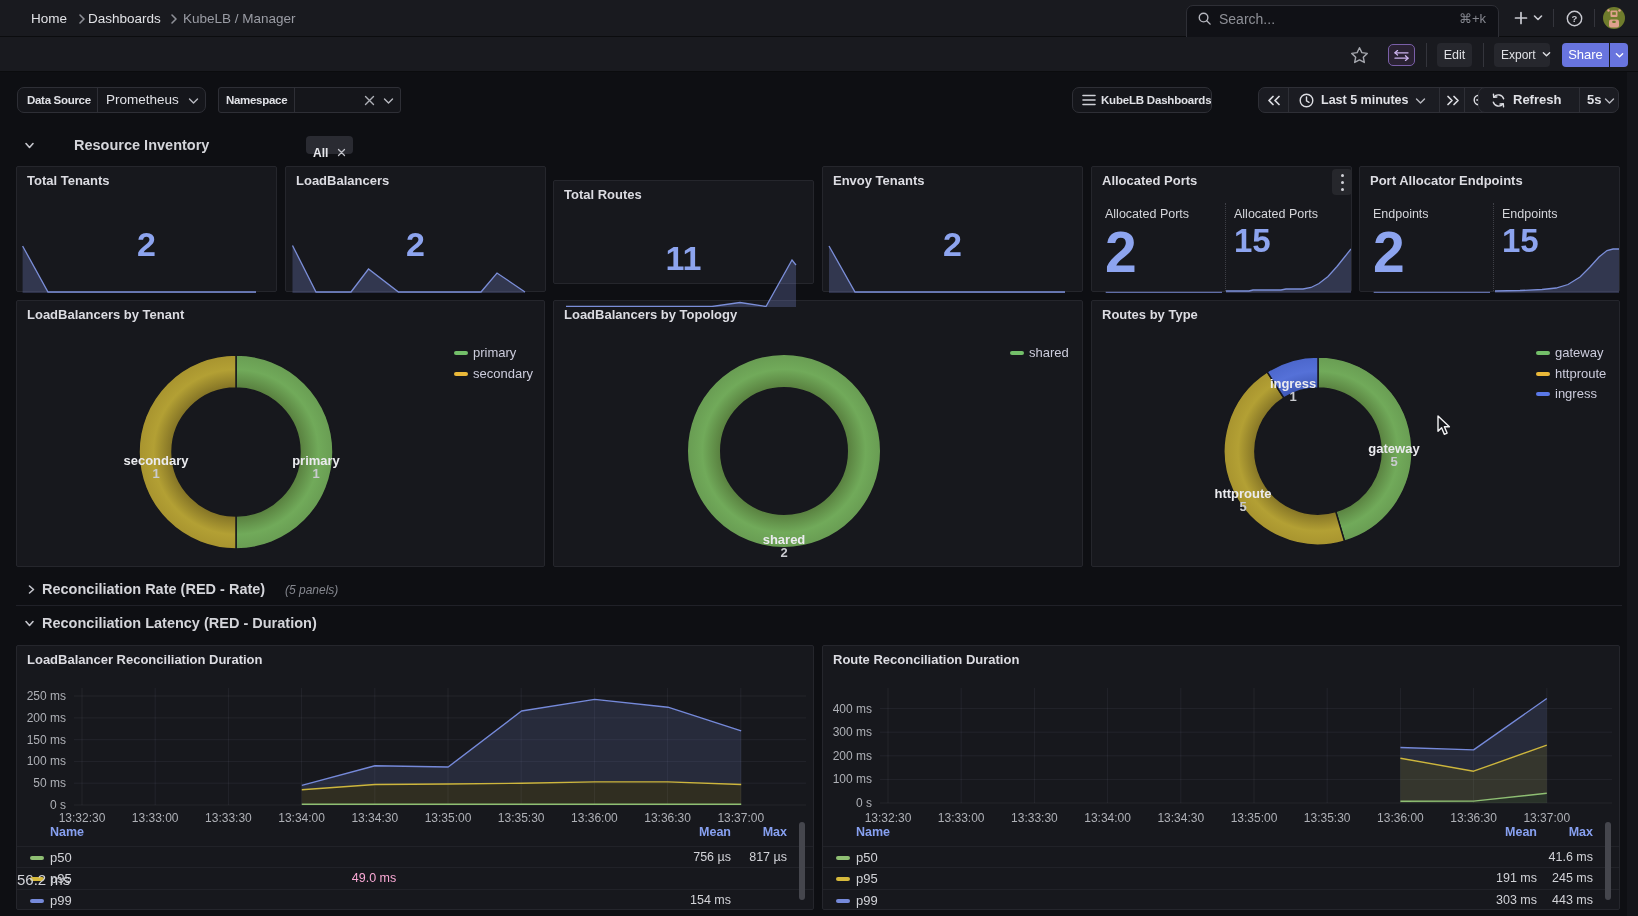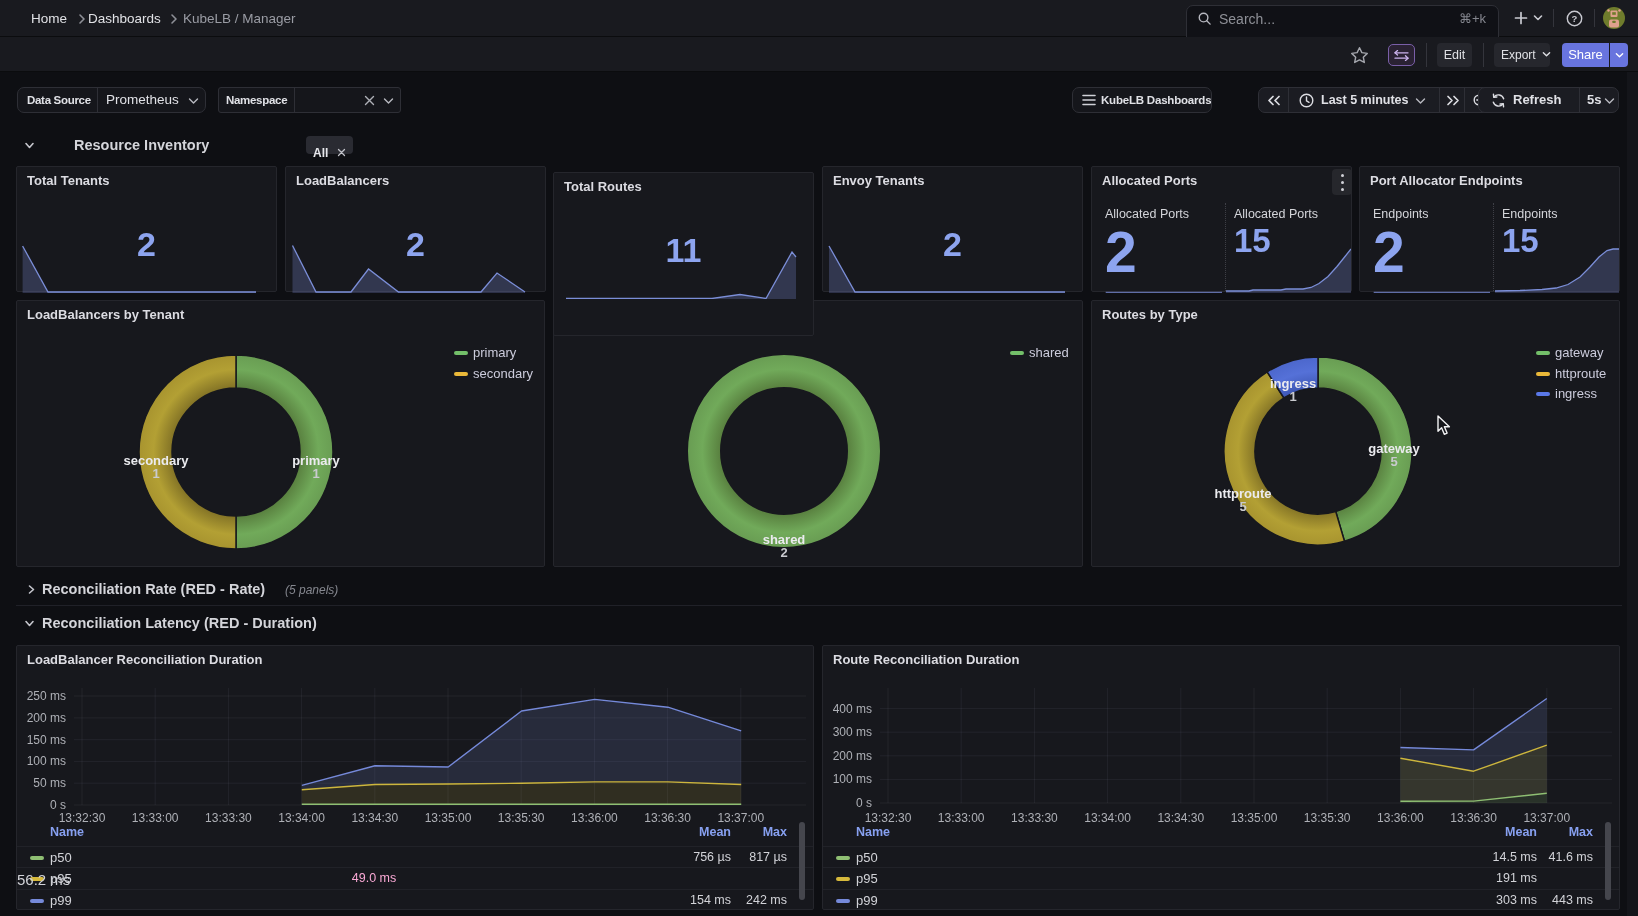--- a/index.html
+++ b/index.html
@@ -321,21 +321,20 @@
     <div class="abs" style="left:0;top:221.0px;width:796px;height:21.5px;border-top:1px solid rgba(204,204,220,0.06);">
       <span class="sw" style="position:absolute;left:13px;top:9px;background:#d6b93c;"></span>
       <span style="position:absolute;left:33px;top:3px;font-size:13px;color:#d2d3d8;">p95</span>
       <span style="position:absolute;left:0;top:3px;width:714px;text-align:center;font-size:12.5px;color:#f9a8d4;">49.0 ms</span>
       <span style="position:absolute;left:0;top:3px;width:770px;text-align:left;font-size:15px;color:#d2d3d8;">56.2 ms</span>
     </div>
     <div class="abs" style="left:0;top:242.5px;width:796px;height:21.5px;border-top:1px solid rgba(204,204,220,0.06);">
       <span class="sw" style="position:absolute;left:13px;top:9px;background:#7589d9;"></span>
       <span style="position:absolute;left:33px;top:3px;font-size:13px;color:#d2d3d8;">p99</span>
       <span style="position:absolute;left:0;top:3px;width:714px;text-align:right;font-size:12.5px;color:#d2d3d8;">154 ms</span>
-      <span style="position:absolute;left:0;top:3px;width:770px;text-align:right;font-size:12.5px;color:#d2d3d8;">242 ms</span>
     </div>
     <div class="abs" style="left:782px;top:176px;width:6px;height:78px;background:#45464d;border-radius:3px;"></div>
   </div>
   <div class="panel" style="left:822px;top:645px;width:798px;height:265px;overflow:hidden;">
     <div class="ptitle">Route Reconciliation Duration</div>
     <svg class="abs" style="left:0;top:0;" width="796" height="278" viewBox="0 0 796 278">
       <line x1="57" y1="62.6" x2="789" y2="62.6" stroke="rgba(204,204,220,0.07)" stroke-width="1"></line>
       <line x1="57" y1="86.2" x2="789" y2="86.2" stroke="rgba(204,204,220,0.07)" stroke-width="1"></line>
       <line x1="57" y1="109.8" x2="789" y2="109.8" stroke="rgba(204,204,220,0.07)" stroke-width="1"></line>
       <line x1="57" y1="133.4" x2="789" y2="133.4" stroke="rgba(204,204,220,0.07)" stroke-width="1"></line>
@@ -371,27 +370,27 @@
       <text x="577.4" y="176" text-anchor="middle" font-size="12" fill="#aeb0b6" font-family="Liberation Sans">13:36:00</text>
       <text x="650.6" y="176" text-anchor="middle" font-size="12" fill="#aeb0b6" font-family="Liberation Sans">13:36:30</text>
       <text x="723.8" y="176" text-anchor="middle" font-size="12" fill="#aeb0b6" font-family="Liberation Sans">13:37:00</text>
     </svg>
     <div class="abs" style="left:33px;top:179px;font-size:12.5px;font-weight:700;color:#87a0f0;">Name</div>
     <div class="abs" style="left:0;top:179px;width:714px;font-size:12.5px;font-weight:700;color:#87a0f0;text-align:right;">Mean</div>
     <div class="abs" style="left:0;top:179px;width:770px;font-size:12.5px;font-weight:700;color:#87a0f0;text-align:right;">Max</div>
     <div class="abs" style="left:0;top:199.5px;width:796px;height:21.5px;border-top:1px solid rgba(204,204,220,0.06);">
       <span class="sw" style="position:absolute;left:13px;top:9px;background:#8fbf73;"></span>
       <span style="position:absolute;left:33px;top:3px;font-size:13px;color:#d2d3d8;">p50</span>
-      <span style="position:absolute;left:0;top:3px;width:714px;text-align:right;font-size:12.5px;color:#d2d3d8;">14.5 ms</span>
       <span style="position:absolute;left:0;top:3px;width:770px;text-align:right;font-size:12.5px;color:#d2d3d8;">41.6 ms</span>
     </div>
     <div class="abs" style="left:0;top:221.0px;width:796px;height:21.5px;border-top:1px solid rgba(204,204,220,0.06);">
       <span class="sw" style="position:absolute;left:13px;top:9px;background:#d6b93c;"></span>
       <span style="position:absolute;left:33px;top:3px;font-size:13px;color:#d2d3d8;">p95</span>
       <span style="position:absolute;left:0;top:3px;width:714px;text-align:right;font-size:12.5px;color:#d2d3d8;">191 ms</span>
+      <span style="position:absolute;left:0;top:3px;width:770px;text-align:right;font-size:12.5px;color:#d2d3d8;">245 ms</span>
     </div>
     <div class="abs" style="left:0;top:242.5px;width:796px;height:21.5px;border-top:1px solid rgba(204,204,220,0.06);">
       <span class="sw" style="position:absolute;left:13px;top:9px;background:#7589d9;"></span>
       <span style="position:absolute;left:33px;top:3px;font-size:13px;color:#d2d3d8;">p99</span>
       <span style="position:absolute;left:0;top:3px;width:714px;text-align:right;font-size:12.5px;color:#d2d3d8;">303 ms</span>
       <span style="position:absolute;left:0;top:3px;width:770px;text-align:right;font-size:12.5px;color:#d2d3d8;">443 ms</span>
     </div>
     <div class="abs" style="left:782px;top:176px;width:6px;height:78px;background:#45464d;border-radius:3px;"></div>
   </div>
 
@@ -406,21 +405,21 @@
 
   <div class="panel" style="left:285px;top:166px;width:261px;height:126px;">
     <div class="ptitle">LoadBalancers</div>
     <div class="bignum" style="left:0;top:59.8px;width:259px;font-size:34px;line-height:34px;">2</div>
     <svg class="abs" style="left:0;top:78px;" width="259" height="48" viewBox="0 0 259 48">
       <polygon points="6.5,0.5 30,47 65,47 82.5,24 112.5,47 195,47 211,28 239,47 239,48 6.5,48" fill="rgba(125,142,216,0.27)"></polygon>
       <polyline points="6.5,0.5 30,47 65,47 82.5,24 112.5,47 195,47 211,28 239,47" stroke="#7b8ed8" stroke-width="1.3" fill="none"></polyline>
     </svg>
   </div>
 
-  <div class="panel" style="left:553px;top:172px;width:261px;height:164px;">
+  <div class="panel" style="left:553px;top:180px;width:261px;height:104px;">
     <div class="ptitle">Total Routes</div>
     <div class="bignum" style="left:0;top:59.8px;width:259px;font-size:34px;line-height:34px;">11</div>
     <svg class="abs" style="left:0;top:78px;" width="259" height="48" viewBox="0 0 259 48">
       <polygon points="12,47.5 140,47.5 158,47.5 186,43.5 212,47.5 238,1 242,6 242,48 12,48" fill="rgba(125,142,216,0.27)"></polygon>
       <polyline points="12,47.5 140,47.5 158,47.5 186,43.5 212,47.5 238,1 242,6" stroke="#7b8ed8" stroke-width="1.3" fill="none"></polyline>
     </svg>
   </div>
 
   <div class="panel" style="left:822px;top:166px;width:261px;height:126px;">
     <div class="ptitle">Envoy Tenants</div>

